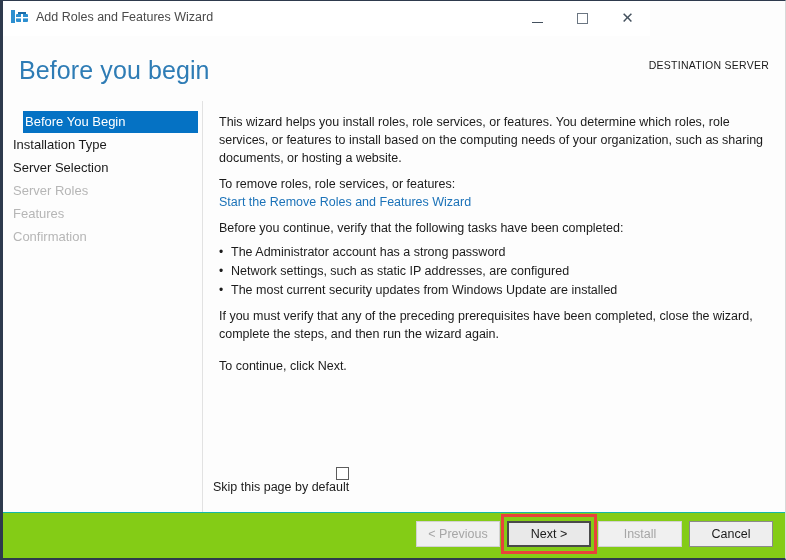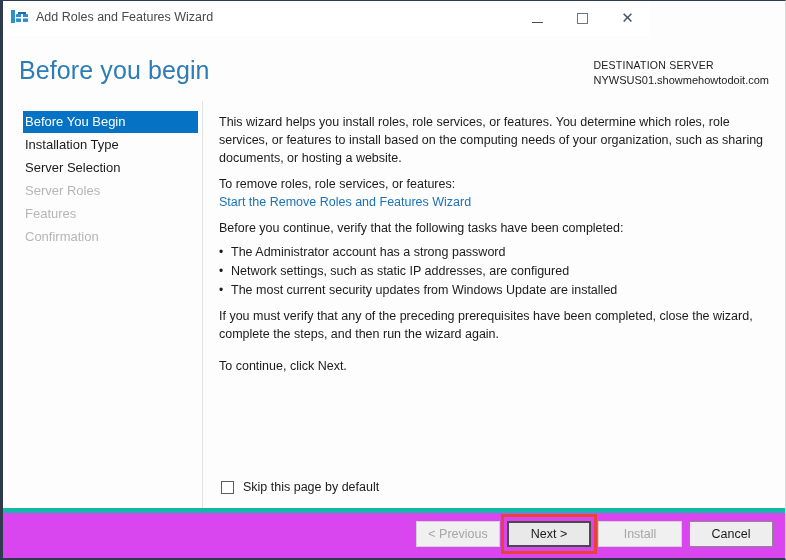--- a/index.html
+++ b/index.html
@@ -123,21 +123,21 @@
     width: 200px;
     bottom: 46px;
     background: #fdfdfd;
     border-right: 1px solid #e2e2e2;
     padding-top: 10px;
     box-sizing: border-box;
   }
   .nav-item {
     height: 22px;
     line-height: 22px;
-    padding-left: 22px;
+    padding-left: 10px;
     font-size: 13px;
     color: #1b1b1b;
     white-space: nowrap;
     margin-bottom: 1px;
   }
   .nav-item.selected {
     background: #0572c4;
     color: #ffffff;
     margin-left: 20px;
     padding-left: 2px;
@@ -189,24 +189,25 @@
     content: "\2022";
     position: absolute;
     left: 0; top: 0;
     font-size: 12px;
   }
   .p4 { top: 206px; }
   .p5 { top: 256px; }
 
   .skip-row {
     position: absolute;
-    left: 17px;
+    left: 0;
     bottom: 18px;
     display: flex;
     align-items: flex-end;
+    flex-direction: column;
   }
   .checkbox {
     width: 13px; height: 13px;
     border: 1px solid #5c5c5c;
     background: #ffffff;
     box-sizing: border-box;
     display: inline-block;
   }
   .skip-label {
     font-size: 12.5px;
@@ -214,22 +215,22 @@
     margin-left: 9px;
     white-space: nowrap;
   }
 
   
   .footer {
     position: absolute;
     left: 0; right: 0;
     bottom: 0;
     height: 45px;
-    background: #d946ef;
-    border-top: 5px solid #14b8a6;
+    background: #84cc16;
+    border-top: 1px solid #14b8a6;
   }
   .btn-row {
     position: absolute;
     right: 12px;
     top: 8px;
     display: flex;
     align-items: center;
   }
   .btn {
     height: 26px;
@@ -299,21 +300,20 @@
       <div class="winbtn">
         <span class="glyph-close">✕</span>
       </div>
     </div>
   </div>
 
   <div class="header">
     <div class="page-title">Before you begin</div>
     <div class="dest-block">
       <span class="dest-label">DESTINATION SERVER</span>
-      <span class="dest-name">NYWSUS01.showmehowtodoit.com</span>
     </div>
   </div>
 
   <div class="sidebar">
     <div class="nav-item selected">Before You Begin</div>
     <div class="nav-item">Installation Type</div>
     <div class="nav-item">Server Selection</div>
     <div class="nav-item disabled">Server Roles</div>
     <div class="nav-item disabled">Features</div>
     <div class="nav-item disabled">Confirmation</div>

